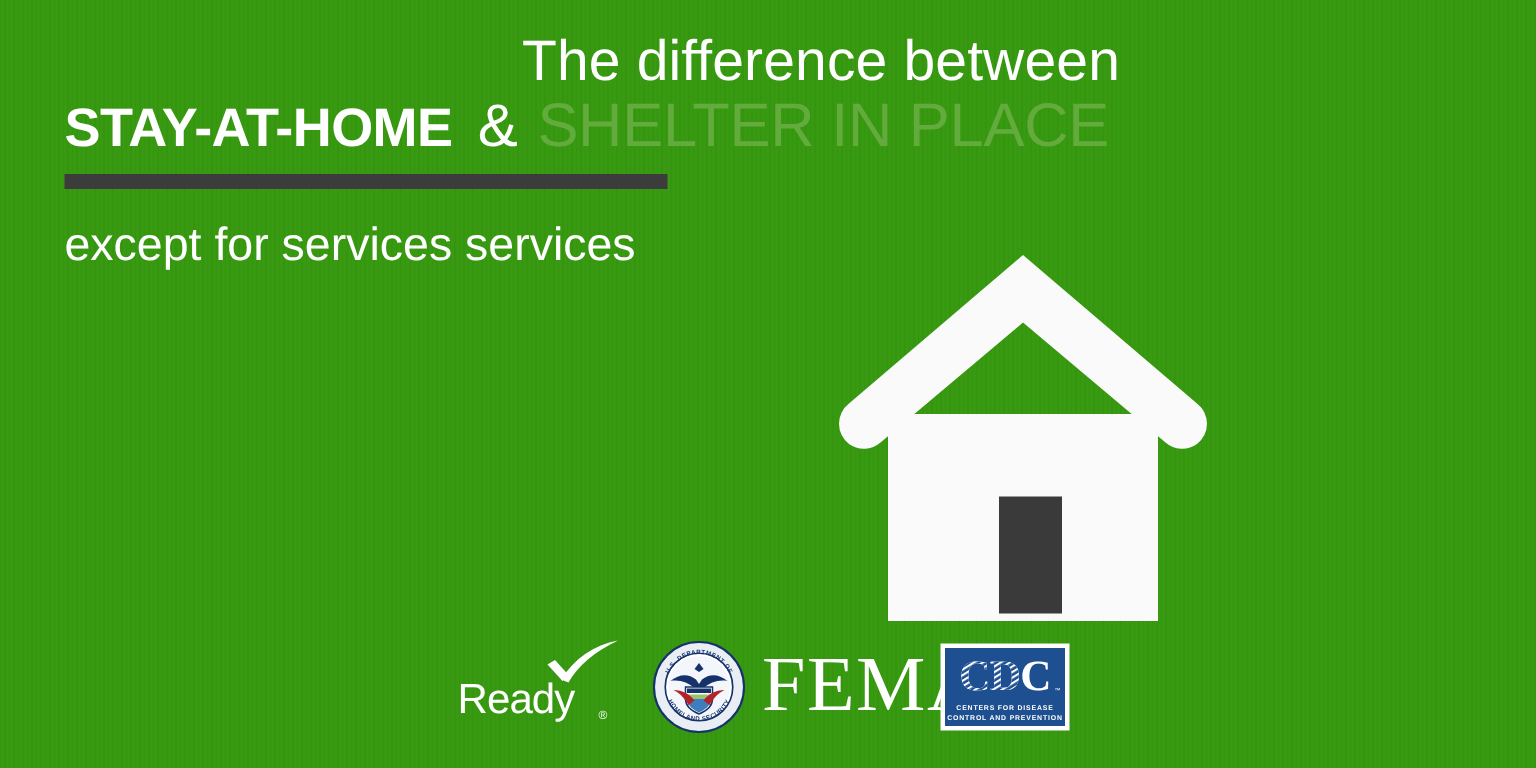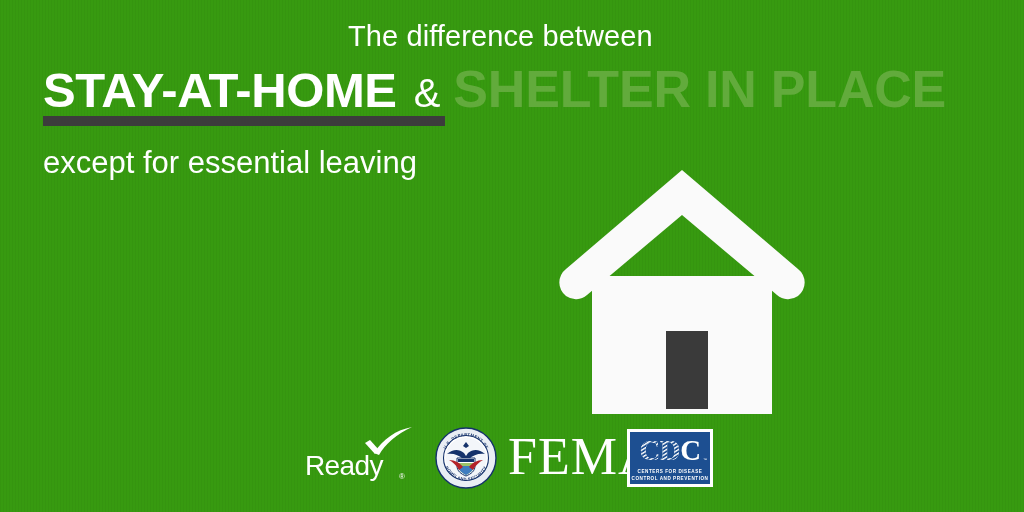--- a/index.html
+++ b/index.html
@@ -24,54 +24,54 @@
       rgba(255,255,255,0.0) 1px,
       rgba(255,255,255,0.0) 3px
     );
   }
 
   
   .eyebrow {
     position: absolute;
     left: 348px;
     top: 20px;
-    font-size: 29px;
+    font-size: 38px;
     font-weight: 300;
     letter-spacing: 0.1px;
     color: #ffffff;
     white-space: nowrap;
     line-height: 1.12;
   }
 
   .headline-row {
     position: absolute;
     left: 43px;
     top: 63px;
     height: 52px;
     display: flex;
     align-items: baseline;
     white-space: nowrap;
   }
   .hl-strong {
-    font-size: 49px;
+    font-size: 36px;
     font-weight: 700;
     letter-spacing: -0.4px;
     color: #ffffff;
     line-height: 1;
   }
   .hl-amp {
     font-size: 40px;
     font-weight: 400;
     color: #ffffff;
     line-height: 1;
     padding: 0 13px 0 17px;
   }
   .hl-muted {
-    font-size: 52px;
-    font-weight: 700;
+    font-size: 41px;
+    font-weight: 400;
     letter-spacing: -0.2px;
     color: #62ab3c;
     line-height: 1;
   }
 
   .underline-bar {
     position: absolute;
     left: 43px;
     top: 116px;
     width: 402px;
@@ -228,21 +228,21 @@
 
   <div class="headline-row">
     <span class="hl-strong">STAY-AT-HOME</span>
     <span class="hl-amp">&amp;</span>
     <span class="hl-muted">SHELTER IN PLACE</span>
   </div>
 
   <div class="underline-bar"></div>
 
   <div class="subtitle">
-    <div>except for essential leaving</div>
+    <div>except for services services</div>
   </div>
 
   <div class="house">
     <svg viewBox="0 0 254 248" xmlns="http://www.w3.org/2000/svg">
 
       <path d="M 127 2
                L 243 101
                A 17 17 0 0 1 243 128
                A 17 17 0 0 1 222 127
                L 127 47

